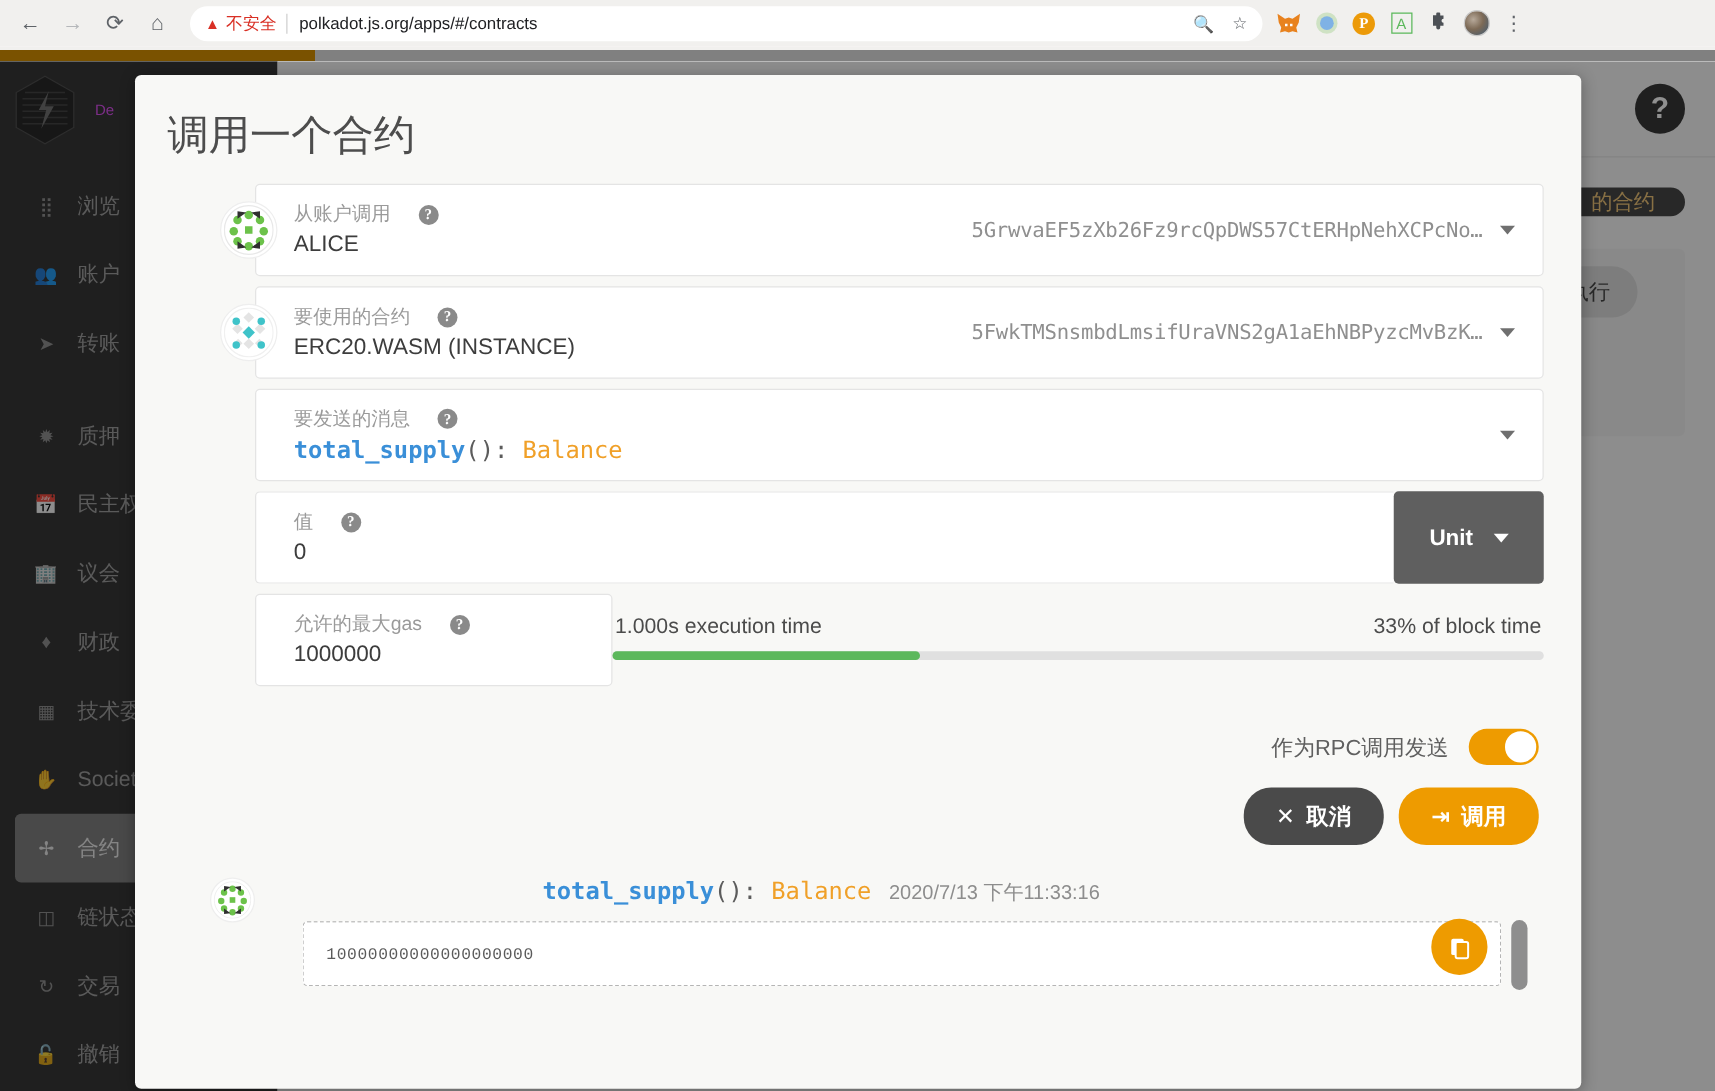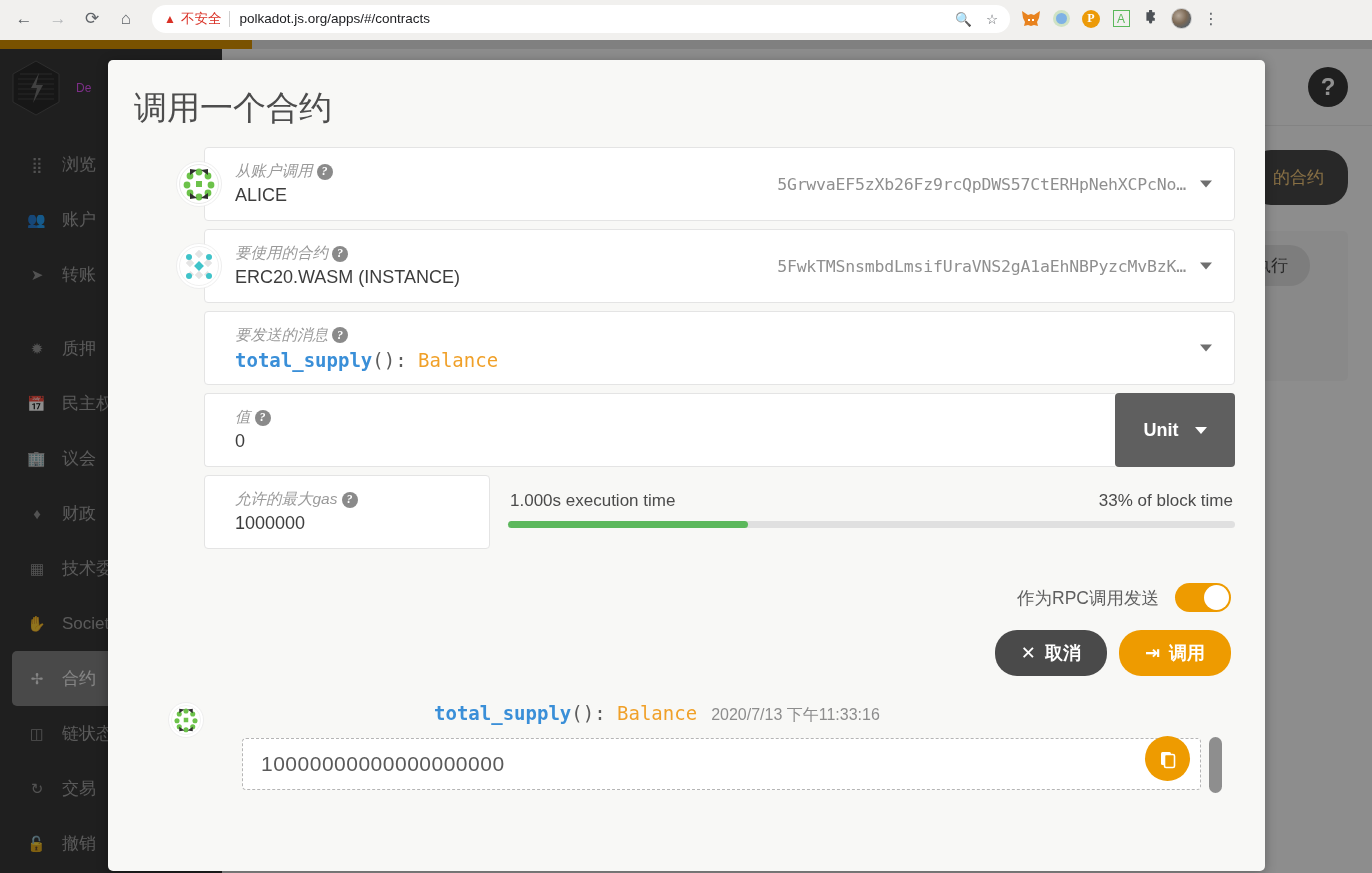--- a/index.html
+++ b/index.html
@@ -87,21 +87,21 @@
   }
   .content-head { height:76px; display:flex; align-items:center; justify-content:flex-end; padding-right:24px; }
   .help-circle {
     width:40px;height:40px;border-radius:50%;background:#2b2b2b;color:#fff;
     display:flex;align-items:center;justify-content:center;font-size:24px;font-weight:bold;
   }
   .content-divider { height:1px; background:#e6e6e6; margin:0 0px; }
   .btn-row { display:flex; justify-content:flex-end; padding:24px 24px 0 0; }
   .dark-pill {
     background:#3c3c3c; color:#f0c270; font-size:17px;
-    padding:16px 24px; border-radius:22px;
+    padding:0 24px; border-radius:22px;
   }
   .card-box {
     margin:26px 24px 0 auto; width:240px; height:150px;
     background:#f2f2f2; border-radius:5px; position:relative;
   }
   .exec-pill {
     position:absolute; top:14px; right:38px;
     background:#dcdcdc; color:#3a3a3a; font-size:17px;
     padding:9px 22px; border-radius:20px;
   }
@@ -134,23 +134,22 @@
     display:flex;align-items:center;justify-content:center;
   }
   .field {
     margin-left:66px; flex:1;
     background:#fff; border:1px solid #e4e4e4; border-radius:4px;
     padding:11px 0 12px 30px; min-height:74px;
     display:flex; flex-direction:column; justify-content:center;
     position:relative;
   }
   .flabel {
-    font-size:15.5px; color:#9a9a9a; display:flex; align-items:center; gap:4px;
+    font-size:15.5px; color:#9a9a9a; display:flex; align-items:center; gap:22px;
     margin-bottom:3px;
-    font-style:italic;
   }
   .qmark {
     width:16px;height:16px;border-radius:50%;background:#8a8a8a;color:#fff;
     font-size:12px;font-weight:bold;display:inline-flex;align-items:center;justify-content:center;
     font-family:"Liberation Serif",serif;
   }
   .fvalue { font-size:18px; color:#3d3d3d; }
   .faddr {
     position:absolute; right:48px; top:50%; transform:translateY(-50%);
     font-family:"DejaVu Sans Mono","Liberation Mono",monospace;
@@ -183,21 +182,21 @@
     font-size:18px; font-weight:bold;
   }
   .unit-caret { width:0;height:0;border-left:6px solid transparent;border-right:6px solid transparent;border-top:7px solid #fff; }
 
   .gas-row { display:flex; margin-left:66px; margin-top:8px; }
   .gas-field {
     width:286px; background:#fff; border:1px solid #e4e4e4; border-radius:4px;
     padding:11px 0 12px 30px; min-height:74px;
     display:flex; flex-direction:column; justify-content:center;
   }
-  .gas-meter { flex:1; margin-left:18px; padding-top:16px; }
+  .gas-meter { flex:1; padding-top:16px; }
   .meter-labels { display:flex; justify-content:space-between; font-size:17px; color:#4b4b4b; padding:0 2px 10px 2px; }
   .meter-track { height:7px; background:#e0e0e0; border-radius:4px; position:relative; }
   .meter-fill { height:7px; background:#5cb85c; border-radius:4px; }
 
   .toggle-row { display:flex; align-items:center; justify-content:flex-end; gap:16px; margin-top:34px; padding-right:4px; }
   .toggle-label { font-size:17.5px; color:#5f5f5f; }
   .toggle {
     width:56px; height:29px; border-radius:15px; background:#ee9b00; position:relative;
   }
   .toggle .knob { position:absolute; right:2px; top:2px; width:25px; height:25px; border-radius:50%; background:#fff; }
@@ -219,21 +218,21 @@
     margin-left:28px; display:flex;align-items:center;justify-content:center; flex:none; }
   .result-body { flex:1; margin-left:10px; }
   .result-head-line { display:flex; align-items:baseline; gap:14px; padding-left:220px; }
   .result-time { font-size:16px; color:#8d8d8d; }
   .result-out {
     margin-top:12px; margin-left:28px; margin-right:32px;
     border:1px dashed #b5b5b5; border-radius:4px; background:#fff;
     height:52px; display:flex; align-items:center; padding-left:18px;
     position:relative;
   }
-  .result-out-text { font-family:Liberation Sans, sans-serif; font-size:21px; color:#5a5a5a; letter-spacing:0.5px;}
+  .result-out-text { font-family:Liberation Mono, monospace; font-size:13px; color:#5a5a5a; letter-spacing:0.5px;}
   .copy-btn {
     position:absolute; right:10px; top:-3px;
     width:45px;height:45px;border-radius:50%;background:#ee9b00;
     display:flex;align-items:center;justify-content:center;
   }
   .out-scroll {
     position:absolute; right:-22px; top:-2px;
     width:13px; height:56px; border-radius:7px; background:#8e8e8e;
   }
 </style>

